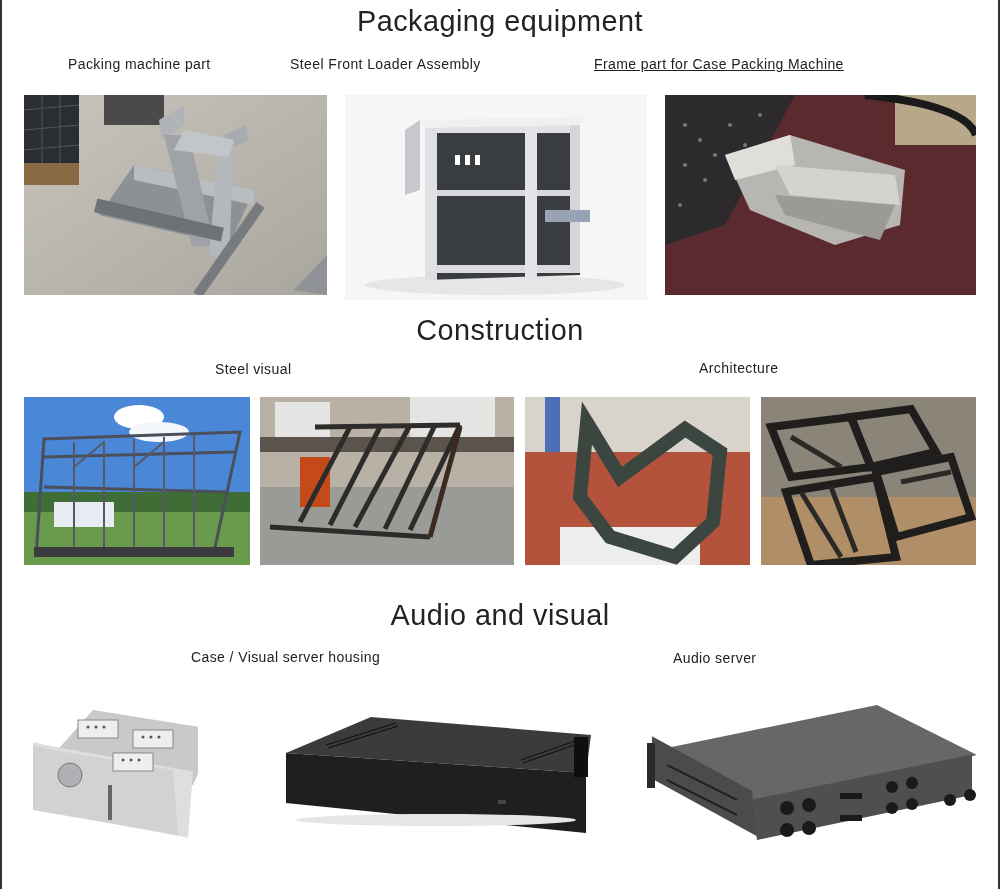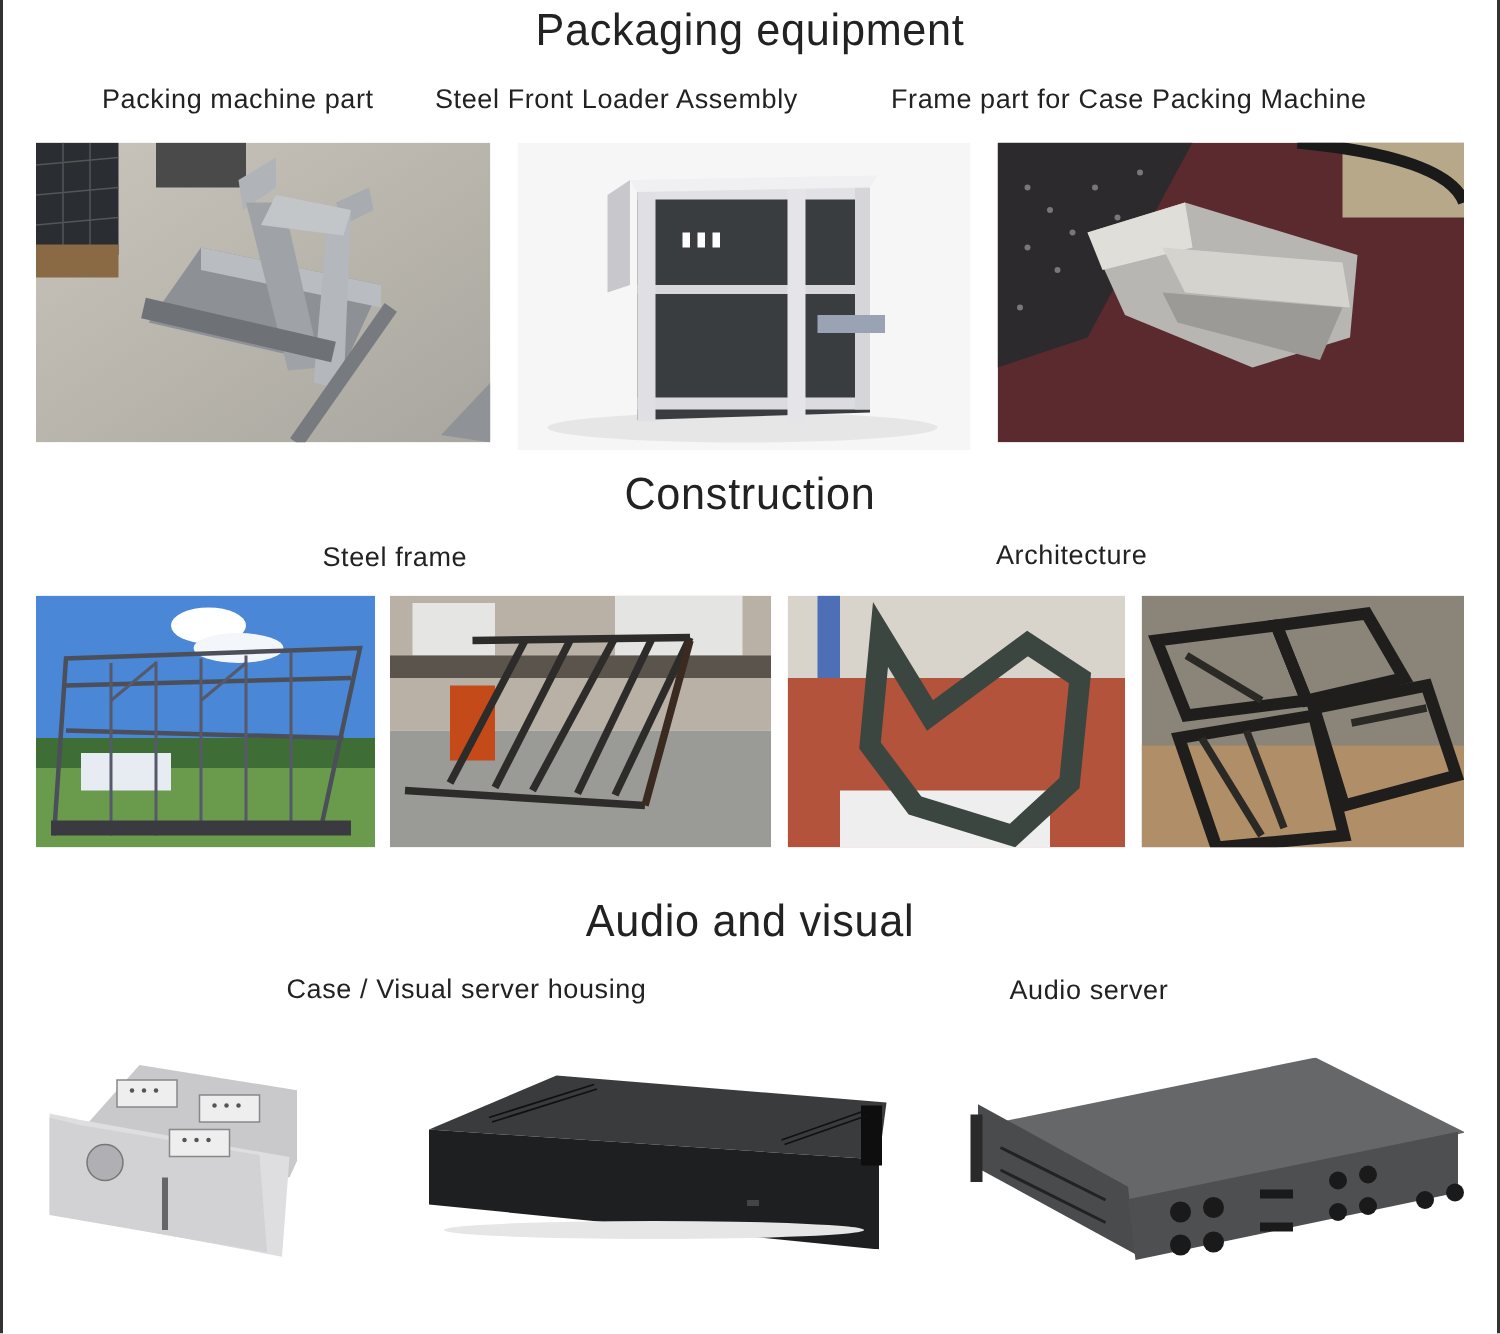--- a/index.html
+++ b/index.html
@@ -2,33 +2,33 @@
 <html><head>
 <meta charset="utf-8">
 <style>
   html, body { margin:0; padding:0; background:#fff; }
   body { width:1000px; height:889px; position:relative; overflow:hidden;
          font-family:"Liberation Sans", "DejaVu Sans", sans-serif; color:#222; }
   .frame { position:absolute; left:0; top:0; width:998px; height:887px;
            border-left:2px solid #333; border-right:2px solid #333; box-sizing:border-box; width:1000px; height:889px; }
   .h1 { position:absolute; left:0; width:1000px; text-align:center; font-size:30px;
         letter-spacing:0.5px; color:#222; transform:scaleX(0.96); }
-  .cap { position:absolute; font-size:18px; color:#222; letter-spacing:0.4px; white-space:nowrap; }
+  .cap { position:absolute; font-size:14px; color:#222; letter-spacing:0.4px; white-space:nowrap; }
   .ph { position:absolute; overflow:hidden; }
   .ph svg { width:100%; height:100%; display:block; }
 </style>
 </head>
 <body>
 
 <div class="frame"></div>
 
 <div class="h1" style="top:4px;">Packaging equipment</div>
 <div class="cap" style="left:68px; top:56px;">Packing machine part</div>
 <div class="cap" style="left:290px; top:56px;">Steel Front Loader Assembly</div>
-<div class="cap" style="left:594px; top:56px;">Frame part for Case Packing Machine</div>
+<div class="cap" style="left:594px; top:56px;text-decoration:underline;">Frame part for Case Packing Machine</div>
 
 <div class="ph" style="left:24px; top:95px; width:303px; height:200px;">
   <svg viewBox="0 0 303 200" preserveAspectRatio="none">
     <defs>
         <linearGradient id="fl1" x1="0" y1="0" x2="1" y2="1">
           <stop offset="0" stop-color="#c9c5bc"></stop>
           <stop offset="1" stop-color="#a9a69f"></stop>
         </linearGradient>
       </defs>
     <rect width="303" height="200" fill="url(#fl1)"></rect>
@@ -93,22 +93,22 @@
     <rect x="230" y="0" width="81" height="50" fill="#b7a88a"></rect>
     <path d="M200 0 Q 300 10 311 40" stroke="#1a1a1a" stroke-width="8" fill="none"></path>
     <polygon points="60,60 125,40 240,75 235,130 170,150 85,115" fill="#b8b6b2"></polygon>
     <polygon points="60,60 125,40 130,70 70,85" fill="#e0ded9"></polygon>
     <polygon points="110,70 230,80 235,110 125,100" fill="#d5d3ce"></polygon>
     <polygon points="110,100 230,110 215,145 120,120" fill="#9c9a96"></polygon>
   </svg>
 </div>
 
 <div class="h1" style="top:313px;">Construction</div>
-<div class="cap" style="left:215px; top:361px;">Steel frame</div>
-<div class="cap" style="left:664px; top:360px;text-align:right;">Architecture</div>
+<div class="cap" style="left:215px; top:361px;">Steel visual</div>
+<div class="cap" style="left:699px; top:360px;text-align:right;">Architecture</div>
 
 <div class="ph" style="left:24px; top:397px; width:226px; height:168px;">
   <svg viewBox="0 0 226 168" preserveAspectRatio="none">
     <rect width="226" height="120" fill="#4a87d6"></rect>
     <ellipse cx="115" cy="20" rx="25" ry="12" fill="#fff"></ellipse>
     <ellipse cx="135" cy="35" rx="30" ry="10" fill="#f3f6fa"></ellipse>
     <rect y="95" width="226" height="20" fill="#3e6e35"></rect>
     <rect y="115" width="226" height="53" fill="#6a9b4c"></rect>
     <rect x="30" y="105" width="60" height="25" fill="#e6ecf2"></rect>
     <g stroke="#4b4f5a" stroke-width="3" fill="none">

